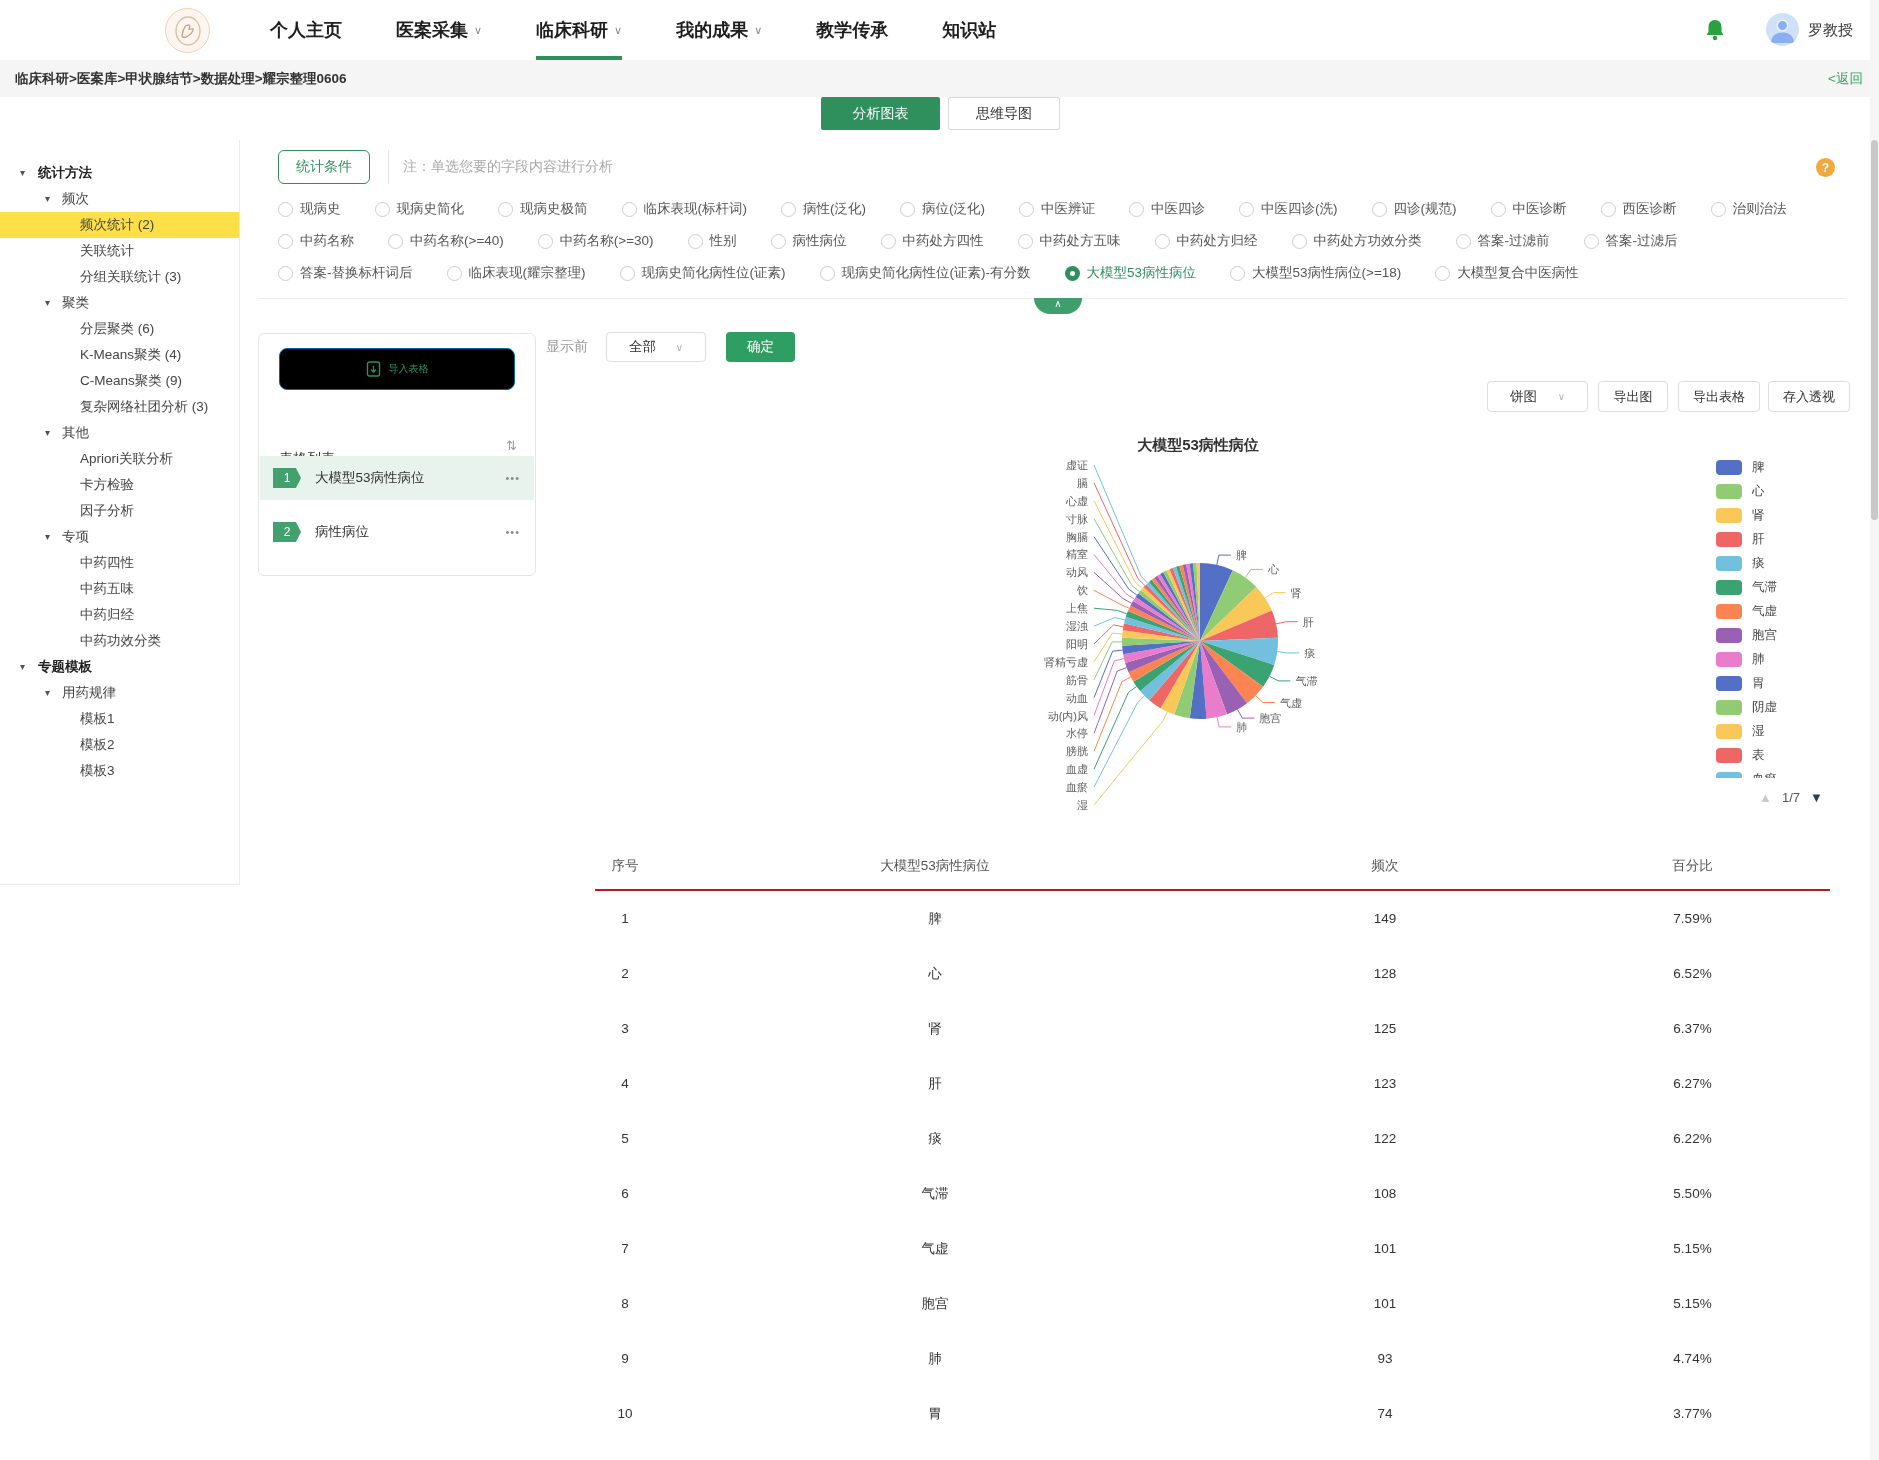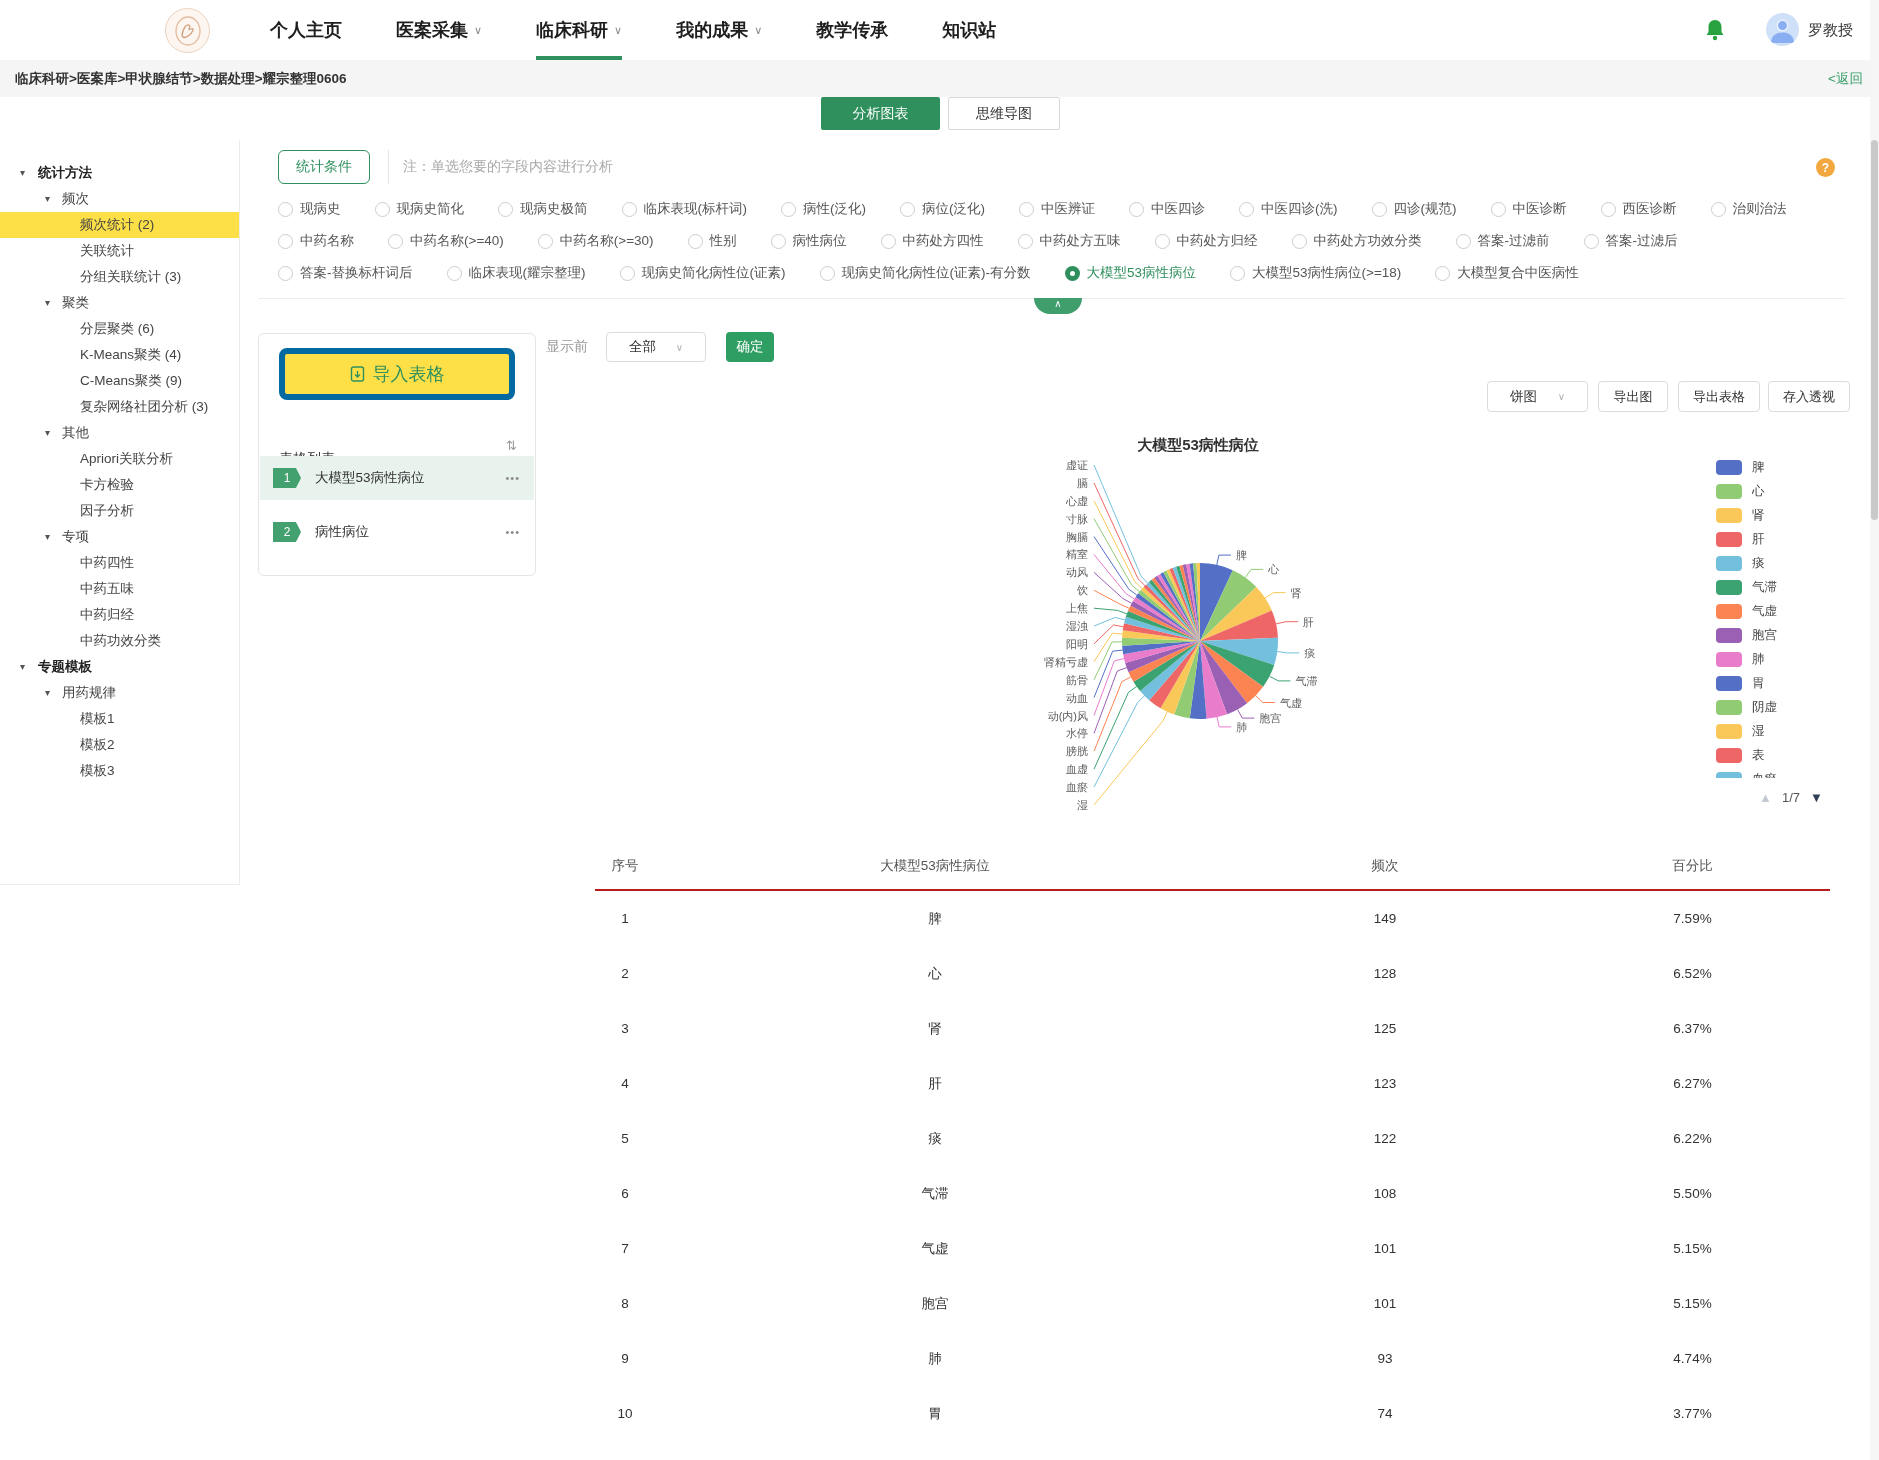--- a/index.html
+++ b/index.html
@@ -51,39 +51,39 @@
   .radio-opt{display:flex;align-items:center;gap:7px;font-size:13.5px;color:#555;cursor:pointer;white-space:nowrap;}
   .radio-circle{width:15px;height:15px;border-radius:50%;border:1px solid #cdcdcd;background:#fff;box-sizing:border-box;flex:0 0 auto;}
   .radio-opt.checked{color:#2f8f5d;}
   .radio-opt.checked .radio-circle{border:none;background:#2f8f5d;position:relative;}
   .radio-opt.checked .radio-circle::after{content:"";position:absolute;left:5px;top:5px;width:5px;height:5px;border-radius:50%;background:#fff;}
   .cond-divider{left:258px;top:298px;width:1587px;height:1px;background:#ececec;}
   .collapse-tab{left:1034px;top:298px;width:48px;height:16px;background:#3f9e6c;border-radius:0 0 22px 22px;
                 color:#fff;font-size:10px;display:flex;align-items:flex-start;justify-content:center;cursor:pointer;}
   
   .list-panel{left:258px;top:333px;width:278px;height:243px;border:1px solid #e5e5e5;border-radius:6px;box-sizing:border-box;background:#fff;}
-  .import-btn{position:absolute;left:20px;top:14px;right:20px;height:40px;border:6px solid #0369a1;border-radius:8px;
-              color:#2f8f5d;font-size:18px;display:flex;align-items:center;justify-content:center;gap:8px;cursor:pointer;background:#fde047;}
+  .import-btn{position:absolute;left:20px;top:14px;right:20px;height:40px;border:1px solid #0369a1;border-radius:8px;
+              color:#2f8f5d;font-size:10px;display:flex;align-items:center;justify-content:center;gap:8px;cursor:pointer;background:#000000;}
   .list-title-row{position:absolute;left:20px;right:18px;top:96px;height:30px;display:flex;align-items:center;justify-content:space-between;}
   .list-title{font-size:14px;color:#333;margin-top:28px;}
   .sort-icon{font-size:13px;color:#9a9a9a;cursor:pointer;}
   .list-item{position:absolute;left:1px;right:1px;height:44px;display:flex;align-items:center;cursor:pointer;}
   .list-item.sel{background:#e7f3ec;}
   .ribbon{margin-left:13px;width:28px;height:20px;background:#43a06f;color:#fff;font-size:12px;
           display:flex;align-items:center;justify-content:center;
           clip-path:polygon(0 0,82% 0,100% 50%,82% 100%,0 100%);}
   .list-item .lbl{margin-left:14px;font-size:13.5px;color:#333;flex:1;}
   .more-dots{margin-right:14px;color:#8a8a8a;font-size:11px;letter-spacing:1px;cursor:pointer;}
   
   .show-label{left:546px;top:332px;height:30px;display:flex;align-items:center;font-size:14px;color:#9a9a9a;}
   .select-box{left:606px;top:332px;width:100px;height:30px;border:1px solid #dcdcdc;border-radius:4px;background:#fff;
               display:flex;align-items:center;justify-content:space-between;padding:0 22px;font-size:13.5px;color:#333;
               box-sizing:border-box;cursor:pointer;}
   .select-box .caret{color:#b0b0b0;font-size:10px;}
-  .confirm-btn{left:726px;top:332px;width:48px;height:30px;background:#2f9e63;border-radius:4px;color:#fff;
+  .confirm-btn{left:726px;top:332px;width:69px;height:30px;background:#2f9e63;border-radius:4px;color:#fff;
                font-size:13.5px;display:flex;align-items:center;justify-content:center;cursor:pointer;}
   
   .ct-sel{left:1487px;top:381px;width:101px;height:31px;}
   .tool-btn{top:381px;height:31px;border:1px solid #dcdcdc;border-radius:4px;background:#fff;color:#333;
             font-size:13px;display:flex;align-items:center;justify-content:center;cursor:pointer;box-sizing:border-box;}
   
   .chart-title{left:898px;top:436px;width:600px;text-align:center;font-size:15px;font-weight:bold;color:#333;}
   #pie-svg{left:900px;top:430px;}
   .legend{left:1716px;top:460px;width:150px;height:318px;overflow:hidden;}
   .legend-item{display:flex;align-items:center;height:15px;margin-bottom:9px;cursor:pointer;}

